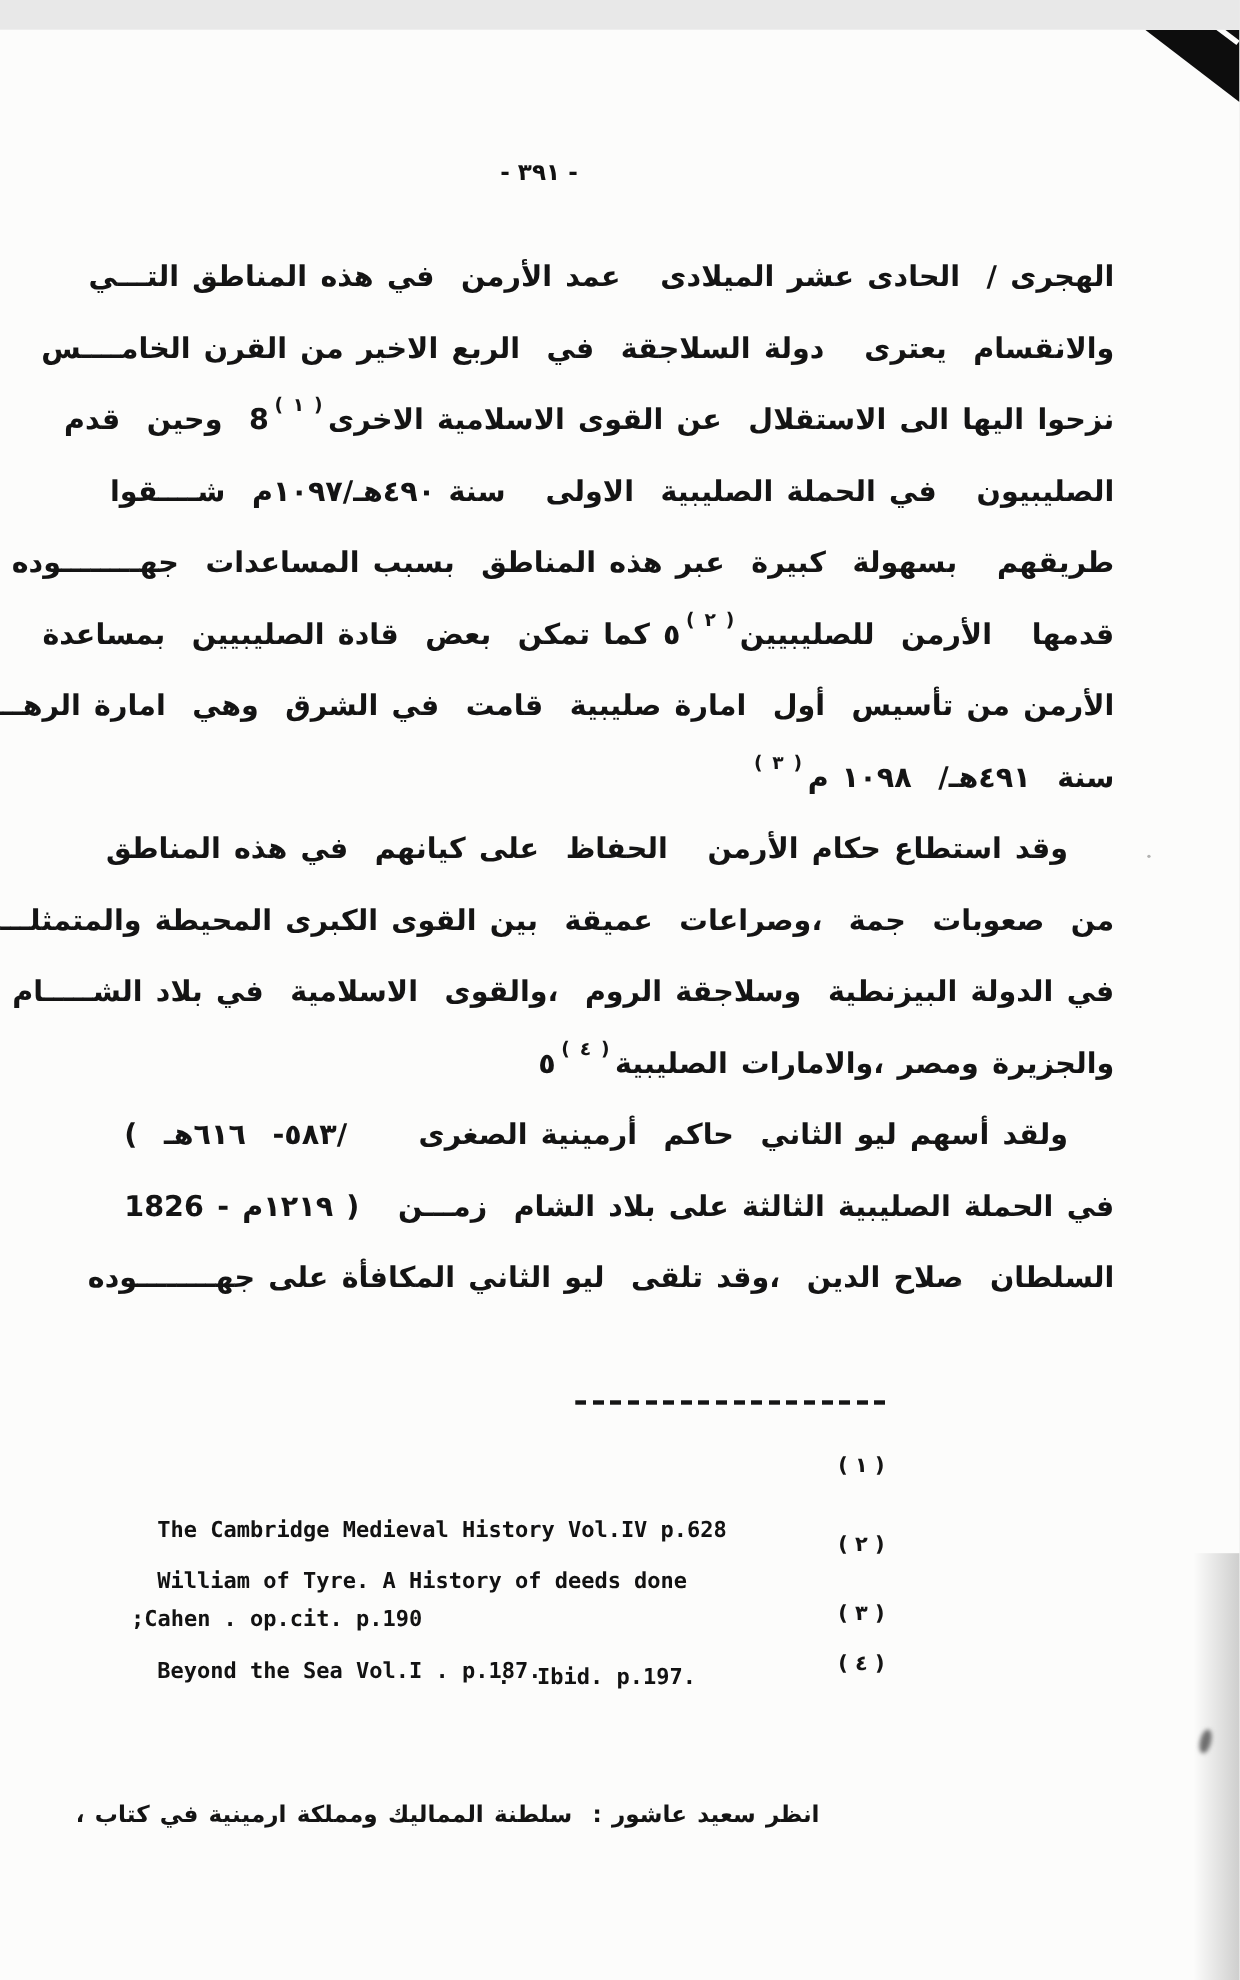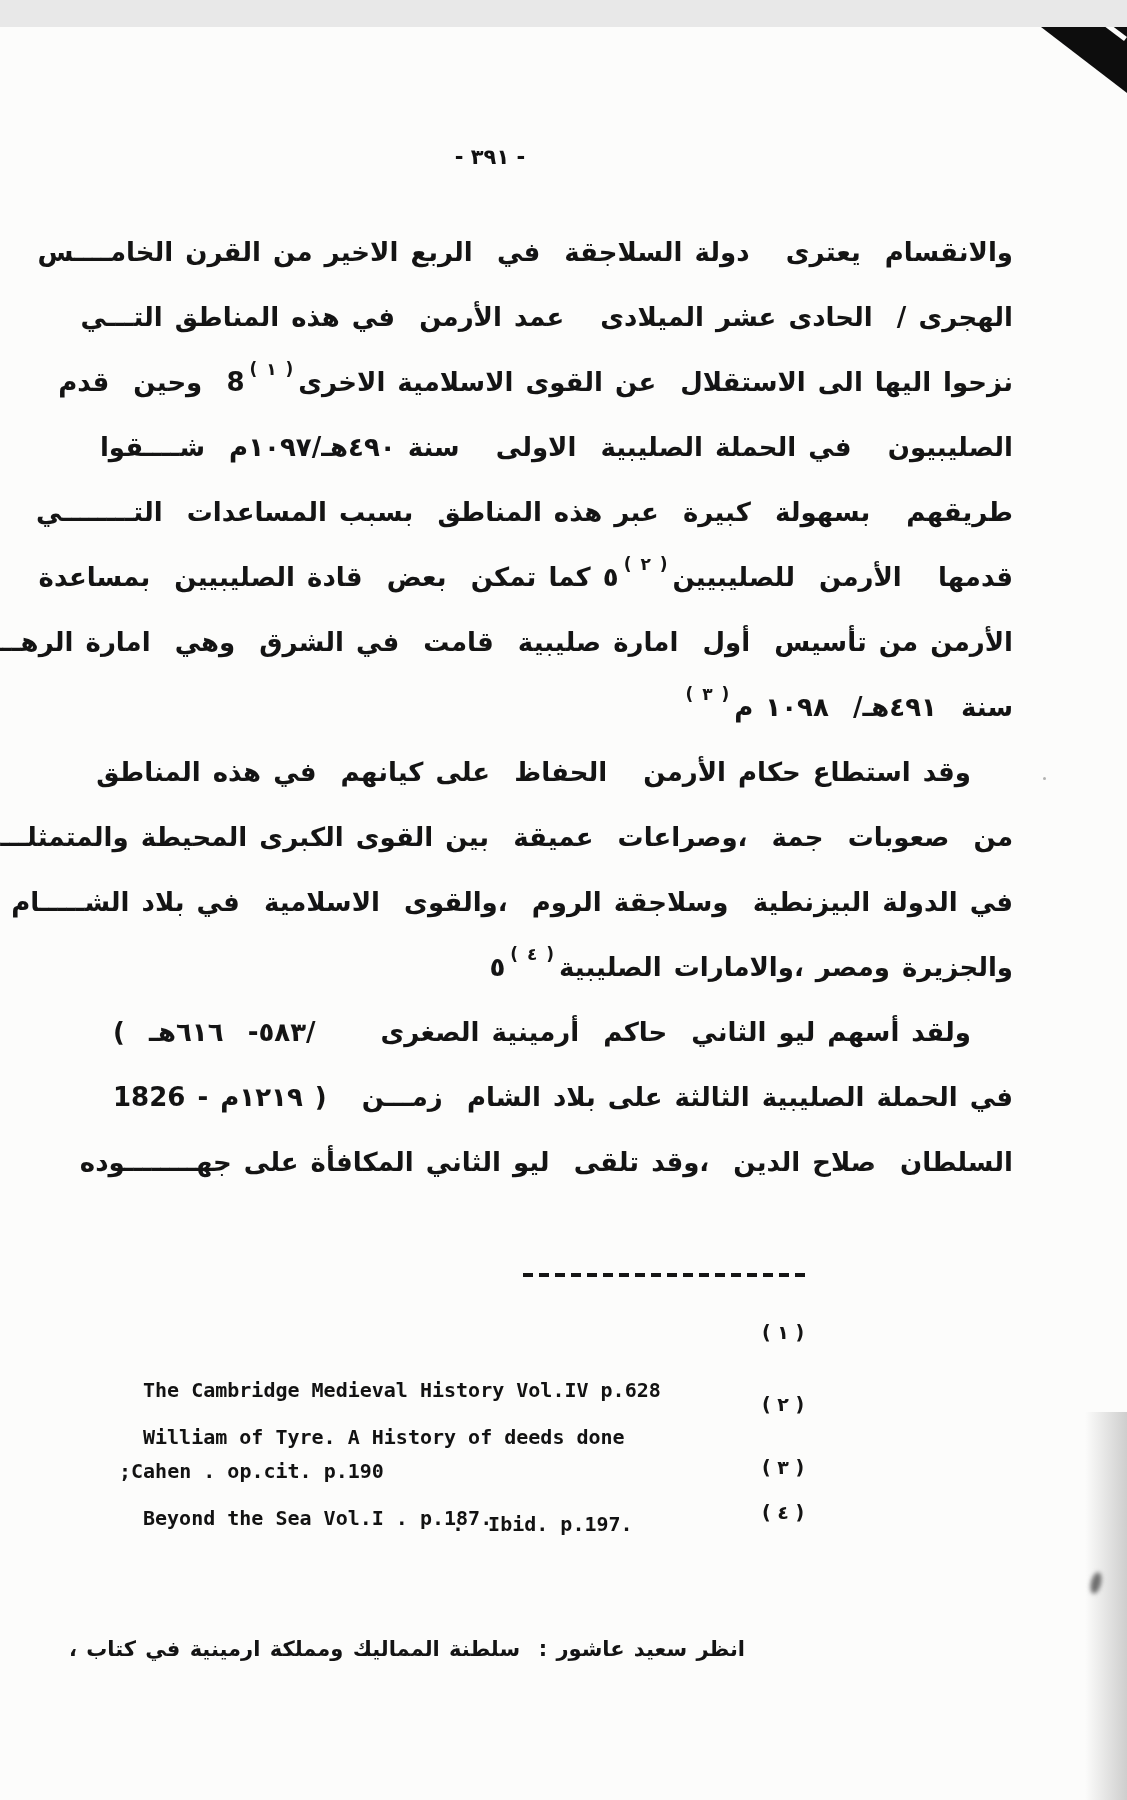--- a/index.html
+++ b/index.html
@@ -102,25 +102,25 @@
 <body>
 
 <div class="page">
 
   <div class="corner-wedge"></div>
   <div class="corner-slash"></div>
 
   <div class="page-number">- ٣٩١ -</div>
 
   <div class="body-text">
+    <div class="bline"><span>الهجرى /  الحادى عشر الميلادى   عمد الأرمن  في هذه المناطق التـــي</span></div>
     <div class="bline"><span>والانقسام  يعترى   دولة السلاجقة  في  الربع الاخير من القرن الخامــــس</span></div>
-    <div class="bline"><span>الهجرى /  الحادى عشر الميلادى   عمد الأرمن  في هذه المناطق التـــي</span></div>
     <div class="bline"><span>نزحوا اليها الى الاستقلال  عن القوى الاسلامية الاخرى</span><span class="bl-sup">( ١ )</span><span>8  وحين  قدم</span></div>
     <div class="bline"><span>الصليبيون   في الحملة الصليبية  الاولى   سنة ٤٩٠هـ/١٠٩٧م  شــــقوا</span></div>
-    <div class="bline"><span>طريقهم   بسهولة  كبيرة  عبر هذه المناطق  بسبب المساعدات  التــــــــي</span></div>
+    <div class="bline"><span>طريقهم   بسهولة  كبيرة  عبر هذه المناطق  بسبب المساعدات  جهــــــــوده</span></div>
     <div class="bline"><span>قدمها   الأرمن  للصليبيين</span><span class="bl-sup">( ٢ )</span><span>٥ كما تمكن  بعض  قادة الصليبيين  بمساعدة</span></div>
     <div class="bline"><span>الأرمن من تأسيس  أول  امارة صليبية  قامت  في الشرق  وهي  امارة الرهــــا</span></div>
     <div class="bline"><span>سنة  ٤٩١هـ/  ١٠٩٨ م</span><span class="bl-sup">( ٣ )</span></div>
     <div class="bline indent"><span>وقد استطاع حكام الأرمن   الحفاظ  على كيانهم  في هذه المناطق</span></div>
     <div class="bline"><span>من  صعوبات  جمة  ،وصراعات  عميقة  بين القوى الكبرى المحيطة والمتمثلــــــة</span></div>
     <div class="bline"><span>في الدولة البيزنطية  وسلاجقة الروم  ،والقوى  الاسلامية  في بلاد الشـــــام</span></div>
     <div class="bline"><span>والجزيرة ومصر ،والامارات الصليبية</span><span class="bl-sup">( ٤ )</span><span>٥</span></div>
     <div class="bline split indent"><span>ولقد أسهم ليو الثاني  حاكم  أرمينية الصغرى</span><span class="bl-date">(  ٥٨٣-  ٦١٦هـ/</span></div>
     <div class="bline split"><span>في الحملة الصليبية الثالثة على بلاد الشام  زمـــن</span><span class="bl-date">1826 - ١٢١٩م )</span></div>
     <div class="bline"><span>السلطان  صلاح الدين  ،وقد تلقى  ليو الثاني المكافأة على جهــــــــوده</span></div>

